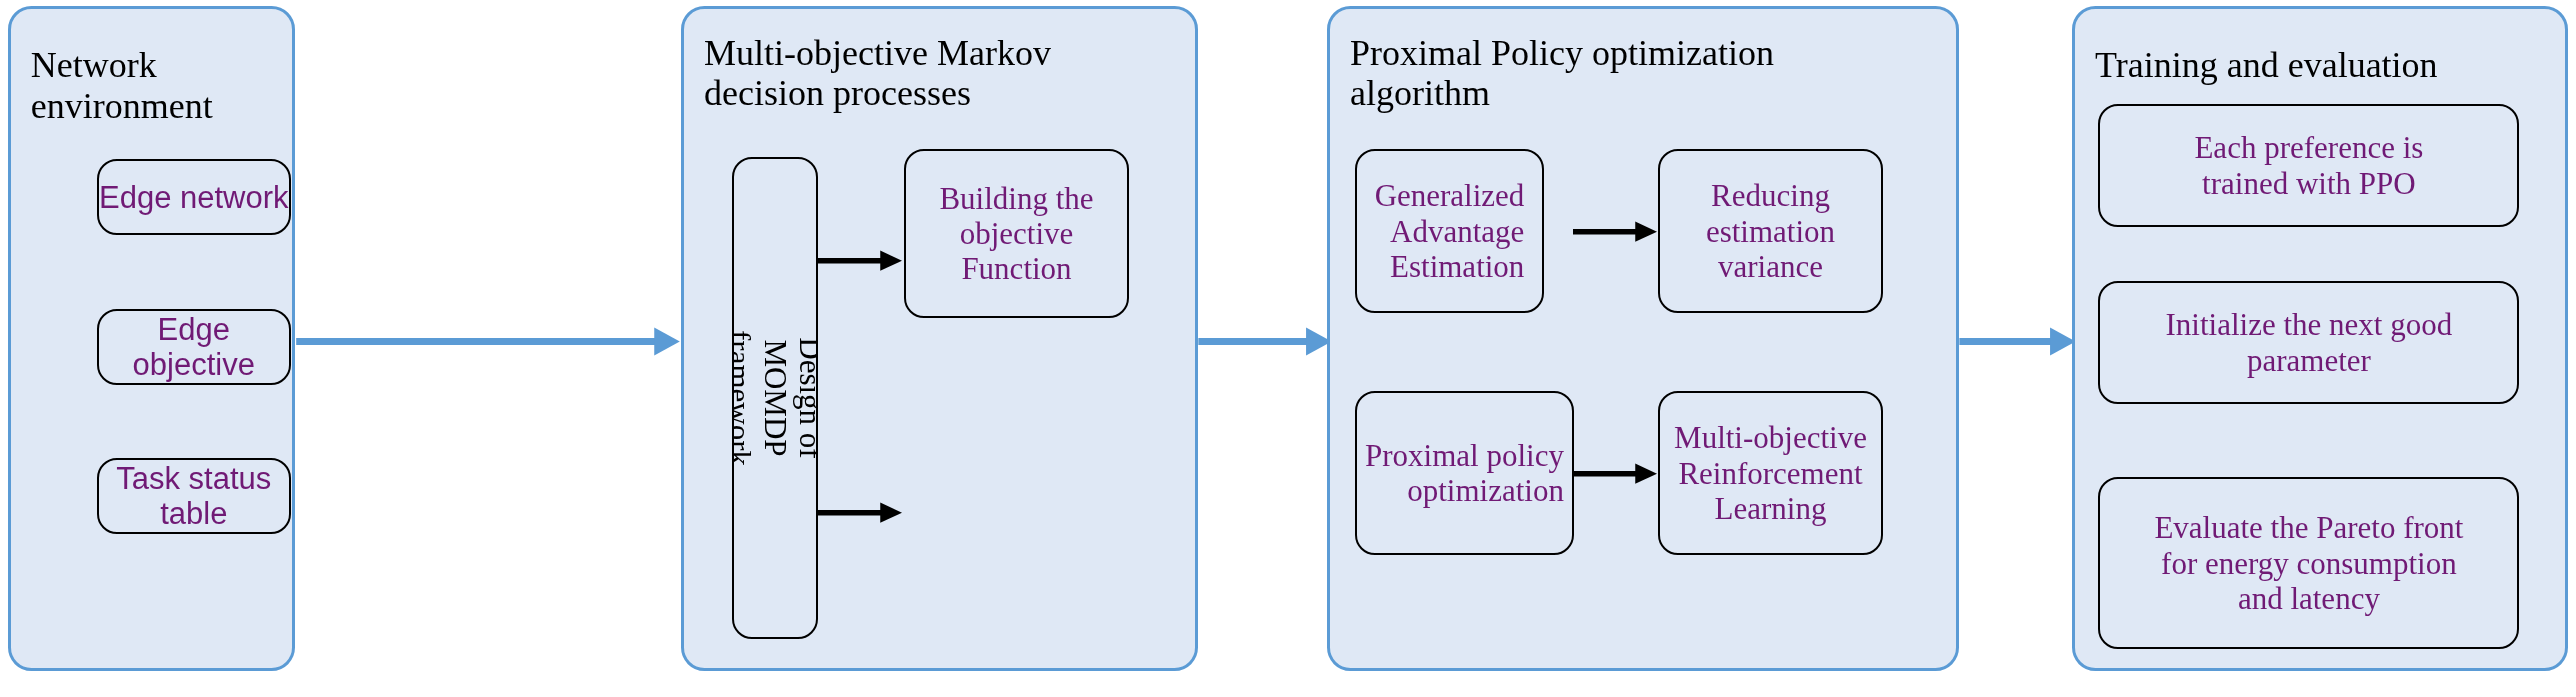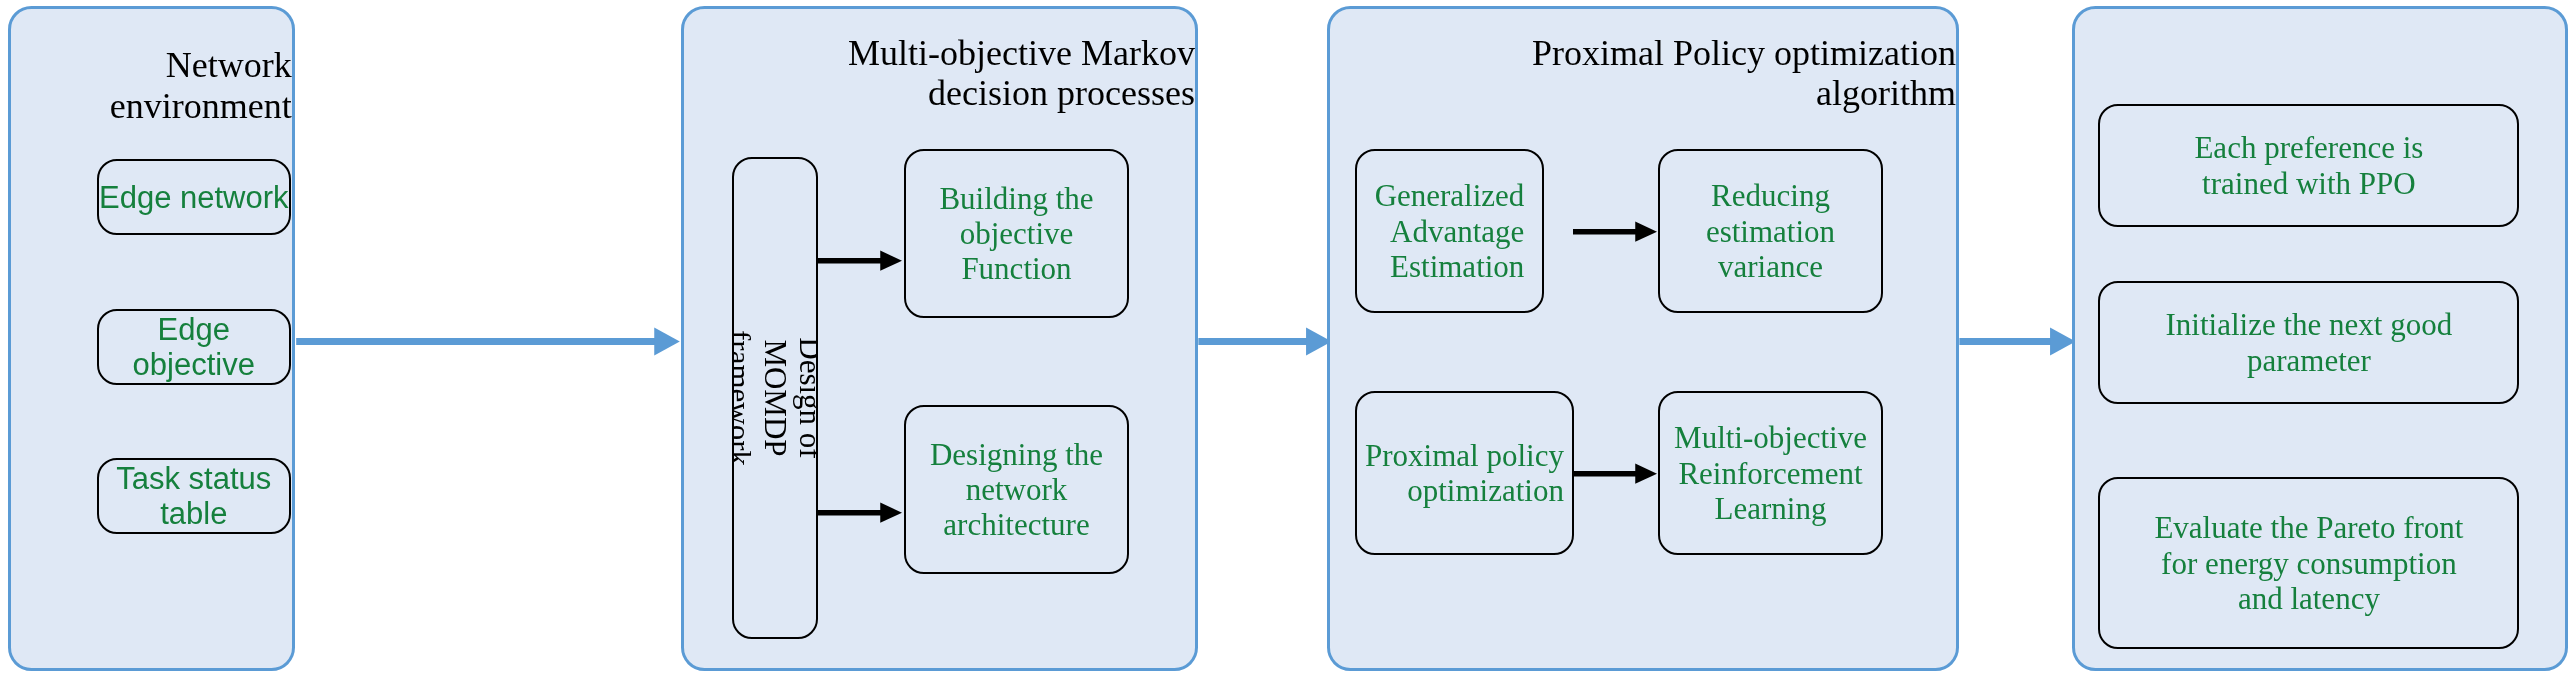--- a/index.html
+++ b/index.html
@@ -33,35 +33,35 @@
     left: 0;
     right: 0;
     text-align: center;
     font-family: "Liberation Serif", "DejaVu Serif", serif;
     font-size: 36px;
     line-height: 1.13;
     color: #000000;
     white-space: pre-line;
   }
   .panel-title.left-align {
-    text-align: right;
+    text-align: left;
     padding-left: 20px;
   }
 
   
   .ibox {
     position: absolute;
     box-sizing: border-box;
     background: #dfe8f5;
     border: 2.3px solid #000000;
     display: flex;
     align-items: center;
     justify-content: center;
     text-align: center;
-    color: #15803d;
+    color: #701a75;
     line-height: 1.14;
     white-space: pre-line;
   }
 
   
   .pill {
     border-radius: 20px;
     font-family: "Liberation Sans", "DejaVu Sans", sans-serif;
     font-size: 31px;
   }
@@ -146,23 +146,20 @@
       <svg width="84" height="23.4" viewBox="0 0 108 30">
         <line x1="0" y1="15" x2="86" y2="15" stroke="#000000" stroke-width="7"></line>
         <polygon points="80,2 108,15 80,28" fill="#000000"></polygon>
       </svg>
     </div>
 
     <div class="ibox sbox r26" style="left:220px; top:140px; width:225px; height:169px;">Building the
 objective
 Function</div>
 
-    <div class="ibox sbox r26" style="left:220px; top:396px; width:225px; height:169px;">Designing the
-network
-architecture</div>
   </div>
 
   <div class="arrow" style="left:1198px; top:326px; width:134px; height:31px;">
     <svg width="134" height="31" viewBox="0 0 172 40">
       <line x1="0" y1="20" x2="145" y2="20" stroke="#5b9bd5" stroke-width="9"></line>
       <polygon points="139,2 172,20 139,38" fill="#5b9bd5"></polygon>
     </svg>
   </div>
 
   <div class="panel" style="left:1327px; top:6.2px; width:632px; height:665px;">
@@ -200,20 +197,21 @@
   </div>
 
   <div class="arrow" style="left:1959px; top:326px; width:117px; height:31px;">
     <svg width="117" height="31" viewBox="0 0 150 40">
       <line x1="0" y1="20" x2="123" y2="20" stroke="#5b9bd5" stroke-width="9"></line>
       <polygon points="117,2 150,20 117,38" fill="#5b9bd5"></polygon>
     </svg>
   </div>
 
   <div class="panel" style="left:2072px; top:6.2px; width:496px; height:665px;">
+    <div class="panel-title left-align" style="top:36px;">Training and evaluation</div>
 
     <div class="ibox sbox r26" style="left:23.4px; top:95px; width:421px; height:123px;">Each preference is
 trained with PPO</div>
 
     <div class="ibox sbox r26" style="left:23.4px; top:272px; width:421px; height:123px;">Initialize the next good
 parameter</div>
 
     <div class="ibox sbox r26" style="left:23.4px; top:448px; width:421px; height:172px;margin-top:20px;">Evaluate the Pareto front
 for energy consumption
 and latency</div>

